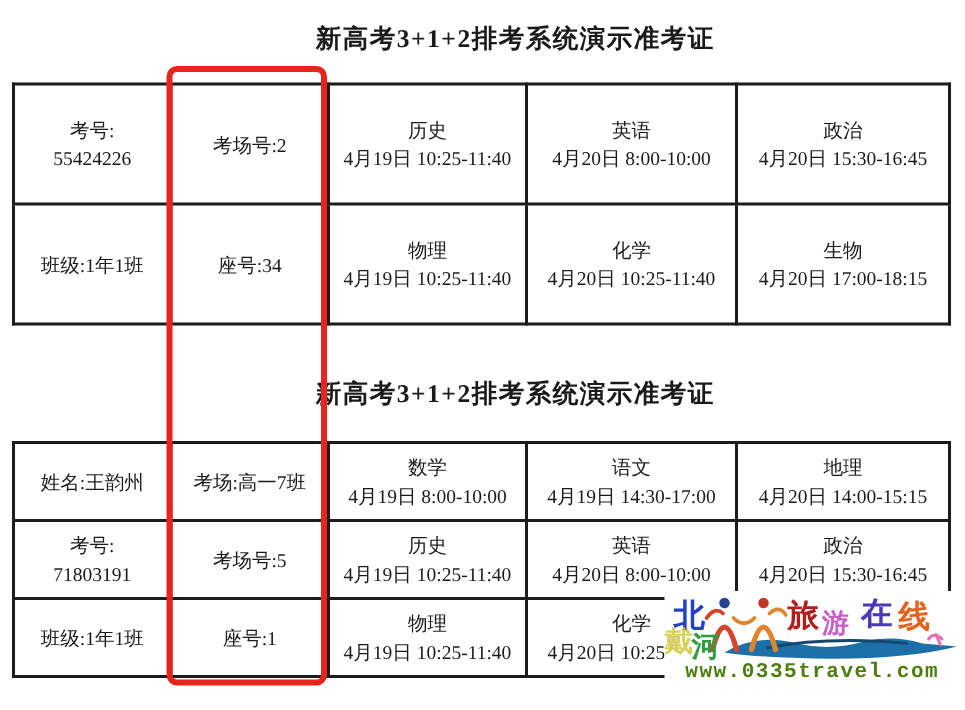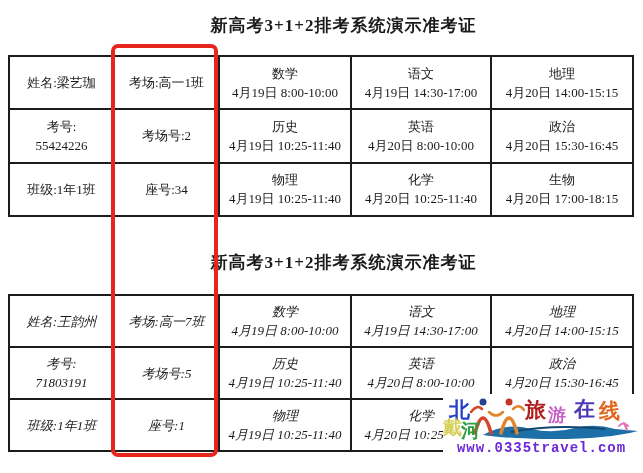--- a/index.html
+++ b/index.html
@@ -10,21 +10,21 @@
   .ticket-title{
     position:absolute;left:0;width:100%;text-align:center;margin:0;
     font-size:17px;font-weight:bold;letter-spacing:1px;
   }
   #title-1{top:14px;}
   #title-2{top:251px;}
   table.ticket{
     position:absolute;left:8px;width:624px;border-collapse:collapse;table-layout:fixed;
   }
   #table-1{top:55px;height:162px;}
-  #table-2{top:294px;height:158px;font-style:italic;}
+  #table-2{top:294px;height:158px;}
   table.ticket td{
     border:2px solid #1c1c1c;text-align:center;vertical-align:middle;
     font-size:13px;line-height:19px;padding:0 2px;overflow:hidden;
   }
   .subj-name,.subj-time,.info-line{pointer-events:none;}
   
   .highlight-box{
     position:absolute;left:111px;top:44px;width:99px;height:405px;
     border:4px solid #e8251d;border-radius:7px;background:transparent;z-index:5;
   }
@@ -39,59 +39,39 @@
   .wm-he  {left:18px; top:24px;font-size:19px;}
   .wm-lv  {left:82px; top:2px; font-size:21px;}
   .wm-you {left:105px;top:9px; font-size:18px;}
   .wm-zai {left:131px;top:1px; font-size:21px;}
   .wm-xian{left:156px;top:3px; font-size:21px;}
   .wm-dancers{position:absolute;left:26px;top:1px;z-index:2;}
   .wm-wave{position:absolute;left:40px;top:26px;z-index:1;}
   .wm-url{
     position:absolute;left:1px;top:46px;width:195px;text-align:center;
     font-family:"Liberation Mono","DejaVu Sans Mono",monospace;
-    font-size:14px;font-weight:bold;letter-spacing:1px;color:#6d28d9;
+    font-size:14px;font-weight:bold;letter-spacing:1px;color:#4d7c0f;
   }
 </style>
 </head>
 <body>
 
 <div class="page">
 
   <h1 class="ticket-title" id="title-1">新高考3+1+2排考系统演示准考证</h1>
 
   <table class="ticket" id="table-1">
     <colgroup>
         <col style="width:105px">
         <col style="width:105px">
         <col style="width:132px">
         <col style="width:140px">
         <col style="width:142px">
       </colgroup>
     <tbody>
-        <tr>
-      <td>
-            <div class="info-line">姓名:梁艺珈</div>
-          </td>
-      <td>
-            <div class="info-line">考场:高一1班</div>
-          </td>
-      <td>
-        <div class="subj-name">数学</div>
-        <div class="subj-time">4月19日 8:00-10:00</div>
-      </td>
-      <td>
-        <div class="subj-name">语文</div>
-        <div class="subj-time">4月19日 14:30-17:00</div>
-      </td>
-      <td>
-        <div class="subj-name">地理</div>
-        <div class="subj-time">4月20日 14:00-15:15</div>
-      </td>
-    </tr>
     <tr>
       <td>
         <div class="info-line">考号:</div>
         <div class="info-line">55424226</div>
       </td>
       <td>
             <div class="info-line">考场号:2</div>
           </td>
       <td>
         <div class="subj-name">历史</div>

